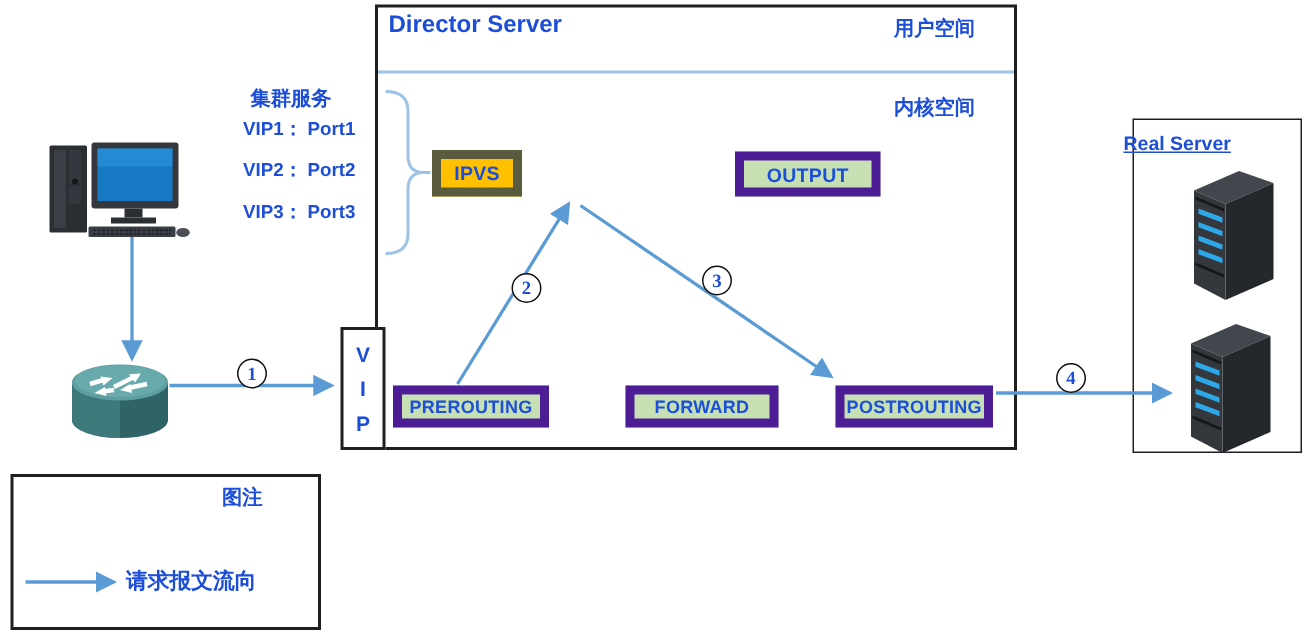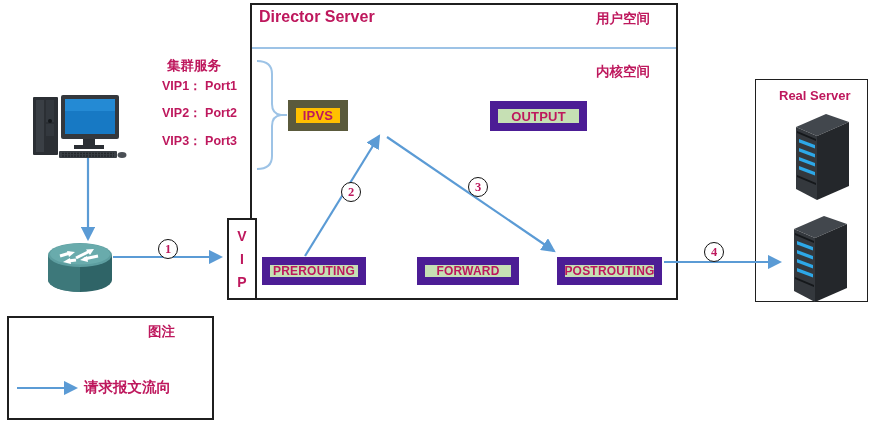--- a/index.html
+++ b/index.html
@@ -1,26 +1,26 @@
 <!DOCTYPE html>
 <html><head>
 <meta charset="utf-8">
 <style>
   html,body{margin:0;padding:0;background:#ffffff;}
   #stage{
     position:relative;width:871px;height:423px;background:#ffffff;overflow:hidden;
-    font-family:"Liberation Sans","DejaVu Sans",sans-serif;color:#be185d;
+    font-family:"Liberation Sans","DejaVu Sans",sans-serif;color:#1d4ed8;
   }
   .abs{position:absolute;}
   svg{display:block;}
   
   .frame{border:2px solid #1f1f1f;background:transparent;box-sizing:border-box;}
   
   .node{
-    box-sizing:border-box;border:8px solid #4c1d95;
+    box-sizing:border-box;border:6px solid #4c1d95;
     display:flex;align-items:center;justify-content:center;
     font-weight:bold;letter-spacing:.2px;
   }
   .green{background:#C6E0B4;}
   .orange{background:#FFC000;border-color:#5a5a3c;}
   .sz13{font-size:13px;}
   .sz12{font-size:12px;}
   
   .hdr-title{font-size:16px;font-weight:bold;}
   .space-label{font-size:13.5px;font-weight:bold;}
@@ -131,21 +131,21 @@
       <line x1="38" y1="17" x2="52" y2="14"></line>
         <path d="M34,18 L42,20 L41,14 Z" stroke="none"></path>
       <line x1="14" y1="14" x2="24" y2="11"></line>
         <path d="M29,10 L21,9 L23,15 Z" stroke="none"></path>
       <line x1="22" y1="19" x2="30" y2="18"></line>
         <path d="M17,20 L25,22 L24,16 Z" stroke="none"></path>
     </g>
   </svg>
 
   <div class="abs frame" style="left:755px;top:79px;width:113px;height:223px;border-width:1.6px;"></div>
-  <div class="abs rs-title" style="left:779px;top:88px;">Real Server</div>
+  <div class="abs rs-title" style="left:749px;top:88px;text-decoration:underline;">Real Server</div>
 
   <svg class="abs" style="left:786px;top:112px;z-index:5;" width="66" height="90" viewBox="0 0 66 90">
     <polygon points="10,15 40,2 63,10 31,24" fill="#42474d"></polygon>
     <polygon points="31,24 63,10 63,74 31,88" fill="#24272b"></polygon>
     <polygon points="10,15 31,24 31,88 10,77" fill="#34383d"></polygon>
     <g fill="#2da8e8">
       <polygon points="13,27 29,33 29,36.5 13,30.5"></polygon>
       <polygon points="13,36 29,42 29,45.5 13,39.5"></polygon>
       <polygon points="13,45 29,51 29,54.5 13,48.5"></polygon>
       <polygon points="13,54 29,60 29,63.5 13,57.5"></polygon>

